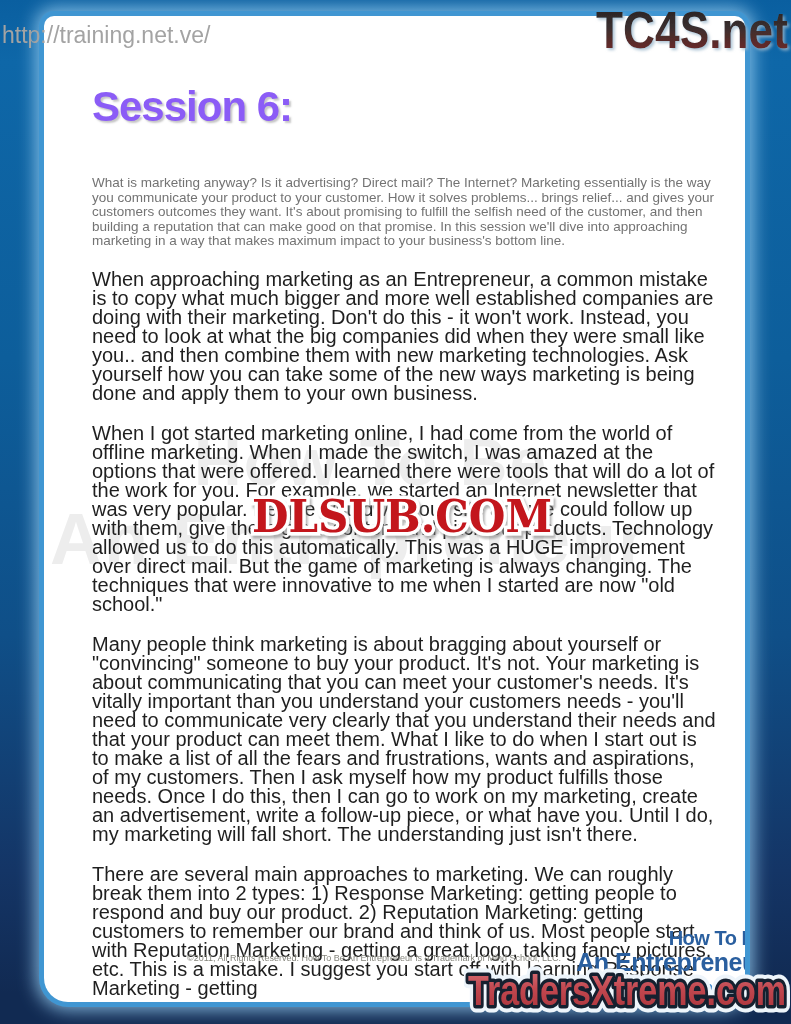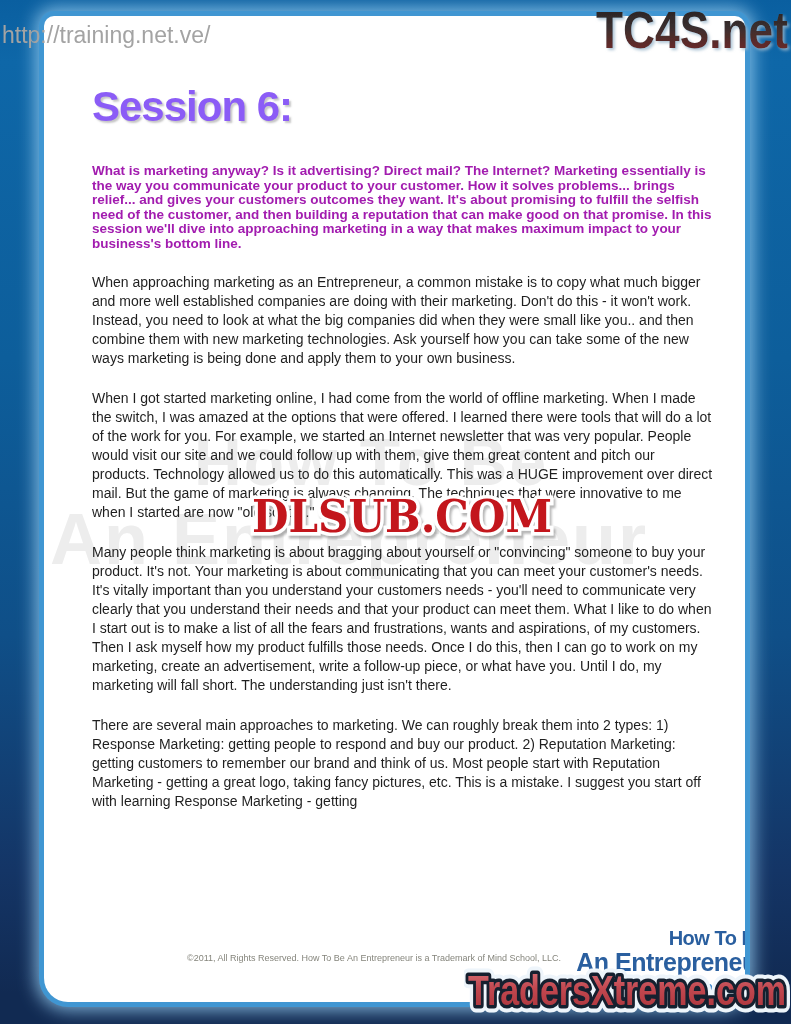--- a/index.html
+++ b/index.html
@@ -24,22 +24,22 @@
   
   .bg-watermark{position:absolute;color:#ededed;font-weight:bold;letter-spacing:2px;white-space:nowrap;z-index:1;}
   .bg-wm1{left:150px;top:408px;font-size:66px;}
   .bg-wm2{left:6px;top:482px;font-size:72px;}
   
   .content{position:absolute;left:48px;top:70px;width:628px;z-index:2;}
   .title{line-height:1.0;font-weight:bold;letter-spacing:-1px;
     text-shadow:2px 2px 2px rgba(90,90,90,.35);}
   .title .t1{font-size:42px;color:#8b5cf6;}
   .title .t2{font-size:42px;color:#2e7ac2;}
-  .intro{margin-top:36px;font-size:13.5px;line-height:14.6px;font-weight:bold;color:#a21caf;width:625px;}
-  .body-par{margin:0;margin-top:21px;font-size:14px;line-height:19px;color:#1f1f1f;width:624px;}
+  .intro{margin-top:48px;font-size:13.5px;line-height:14.6px;font-weight:normal;color:#737373;width:625px;}
+  .body-par{margin:0;margin-top:21px;font-size:20px;line-height:19px;color:#1f1f1f;width:624px;}
   
   .dlsub{position:absolute;left:198px;top:470px;z-index:3;}
   
   .copyright{position:absolute;left:120px;top:937px;width:420px;text-align:center;z-index:2;
     font-family:Liberation Sans, sans-serif;font-size:9px;color:#85857c;}
   .htb-logo{position:absolute;left:430px;top:912px;width:292px;text-align:right;z-index:2;
     font-weight:bold;line-height:1.04;letter-spacing:-0.5px;}
   .htb-l1{font-size:20px;color:#2a5f9f;}
   .htb-l2{font-size:25px;color:#2a5f9f;}
   .htb-l3{font-size:13px;color:#3c87c9;margin-top:5px;}

